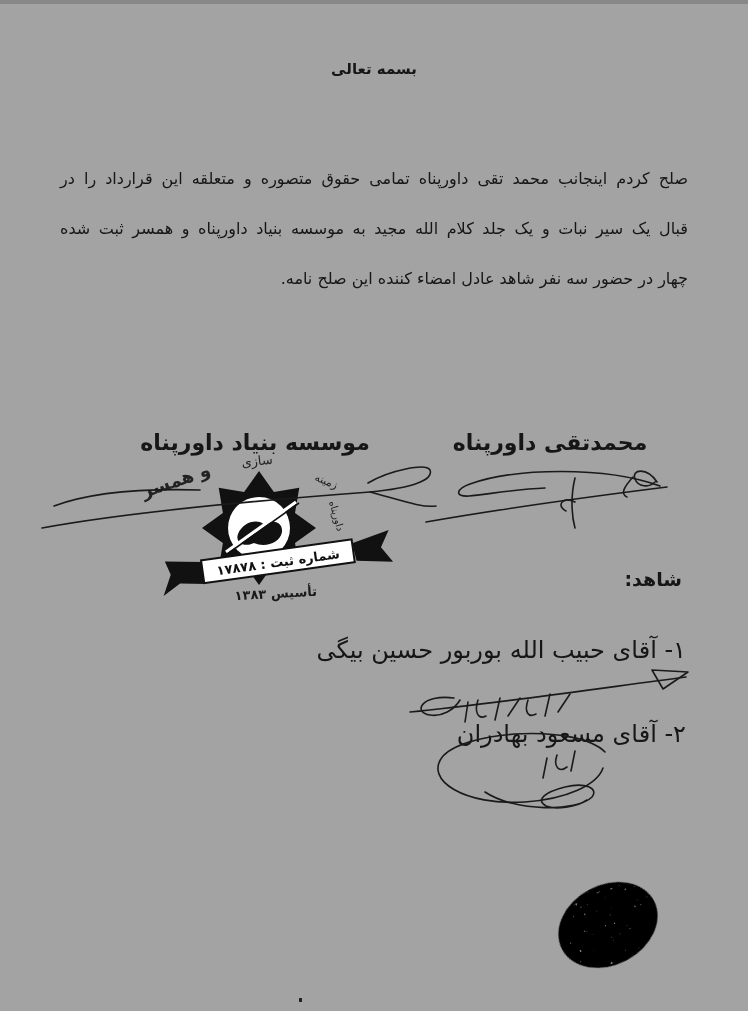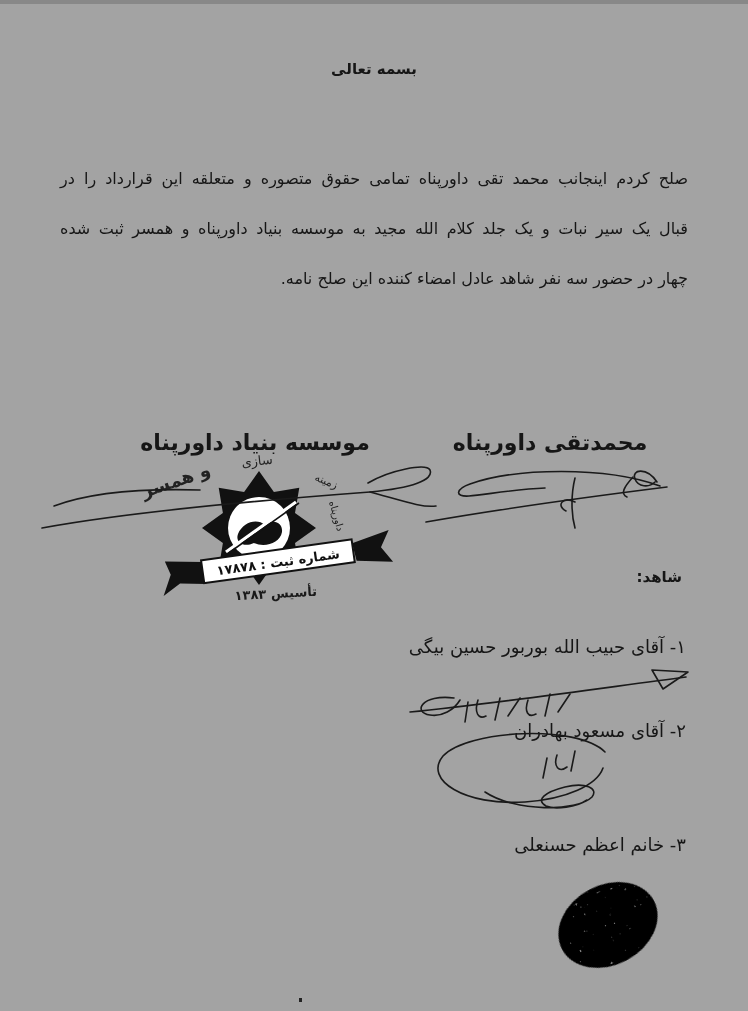--- a/index.html
+++ b/index.html
@@ -23,24 +23,24 @@
     position:absolute;top:426px;font-size:22px;font-weight:bold;
     text-align:center;direction:rtl;
   }
   .name-right{left:440px;width:220px;}
   .name-left{left:140px;width:230px;}
   .sig-svg{position:absolute;}
   .sig-svg path,.sig-svg line{fill:none;stroke:#1a1a1a;stroke-width:1.6;
     stroke-linecap:round;stroke-linejoin:round;}
   .shahed{
     position:absolute;top:564px;right:66px;
-    font-size:15px;font-weight:bold;direction:rtl;
+    font-size:19px;font-weight:bold;direction:rtl;
   }
   .witness{
-    position:absolute;right:62px;font-size:18px;direction:rtl;text-align:right;
+    position:absolute;right:62px;font-size:24px;direction:rtl;text-align:right;
   }
   .w1{top:632px;} .w2{top:716px;} .w3{top:830px;}
   .stamp-svg{position:absolute;left:126px;top:446px;}
   .stamp-svg .arc-t{fill:#222;font-family:"DejaVu Sans",sans-serif;}
   .dot-artifact{position:absolute;left:299px;top:994px;width:3px;height:4px;background:#222;}
   .fingerprint-svg{position:absolute;left:545px;top:868px;}
 </style>
 </head>
 <body>
 
@@ -115,21 +115,20 @@
   <div class="witness w2">۲- آقای مسعود بهادران</div>
 
   <svg class="sig-svg" style="left:425px;top:718px;" width="205" height="95" viewBox="0 0 205 95">
     <path d="M180,30 C152,2 42,8 18,34 C-2,58 40,84 100,80 C142,77 172,63 178,46"></path>
     <path d="M122,36 L118,56"></path>
     <path d="M132,33 C128,45 134,51 142,45"></path>
     <path d="M150,29 L146,49"></path>
     <path d="M60,70 C90,90 152,90 167,75 C174,66 160,60 140,65 C120,70 110,78 121,84 C130,88 152,85 162,78"></path>
   </svg>
 
-  <div class="witness w3">۳- خانم اعظم حسنعلی</div>
 
   <svg class="fingerprint-svg" width="130" height="110" viewBox="0 0 130 110">
     <defs>
       <filter id="fpNoise" x="-20%" y="-20%" width="140%" height="140%">
         <feTurbulence type="fractalNoise" baseFrequency="0.32" numOctaves="3" seed="11" result="n"></feTurbulence>
         <feColorMatrix in="n" type="matrix" values="0 0 0 0 0  0 0 0 0 0  0 0 0 0 0  4 4 4 -5 0" result="spots"></feColorMatrix>
         <feComposite in="spots" in2="SourceGraphic" operator="in"></feComposite>
       </filter>
     </defs>
     <ellipse cx="63" cy="53" rx="52" ry="40" transform="rotate(-28 63 53)" fill="#000" filter="url(#fpNoise)"></ellipse>

